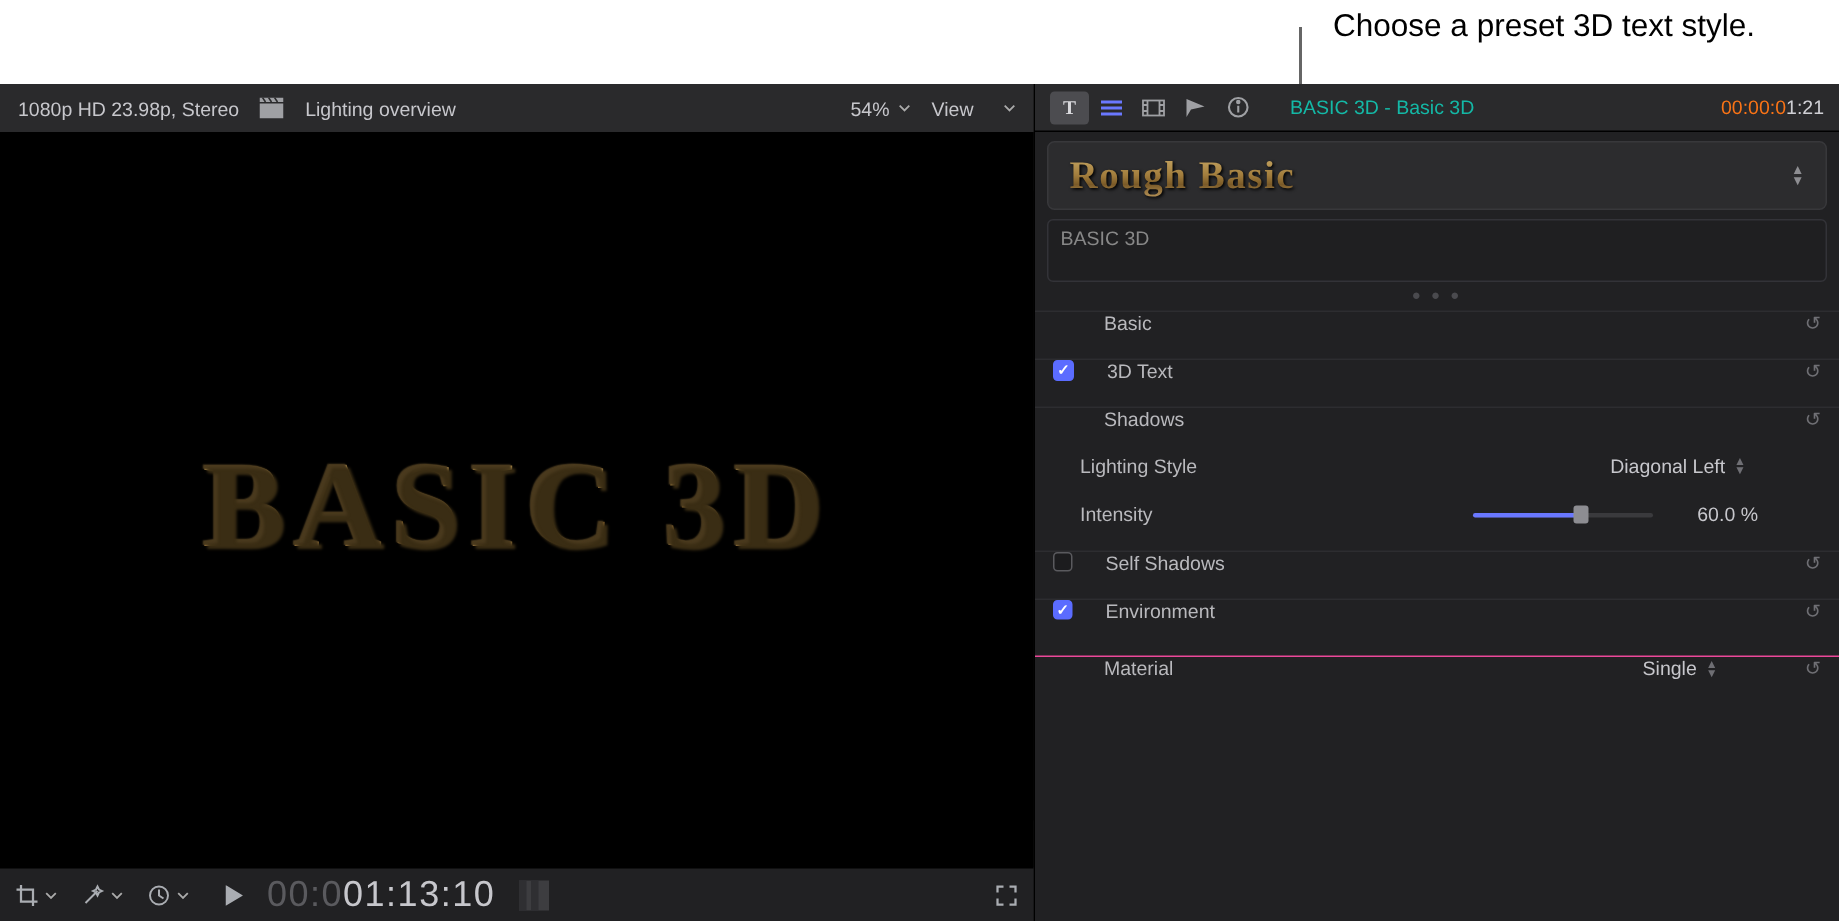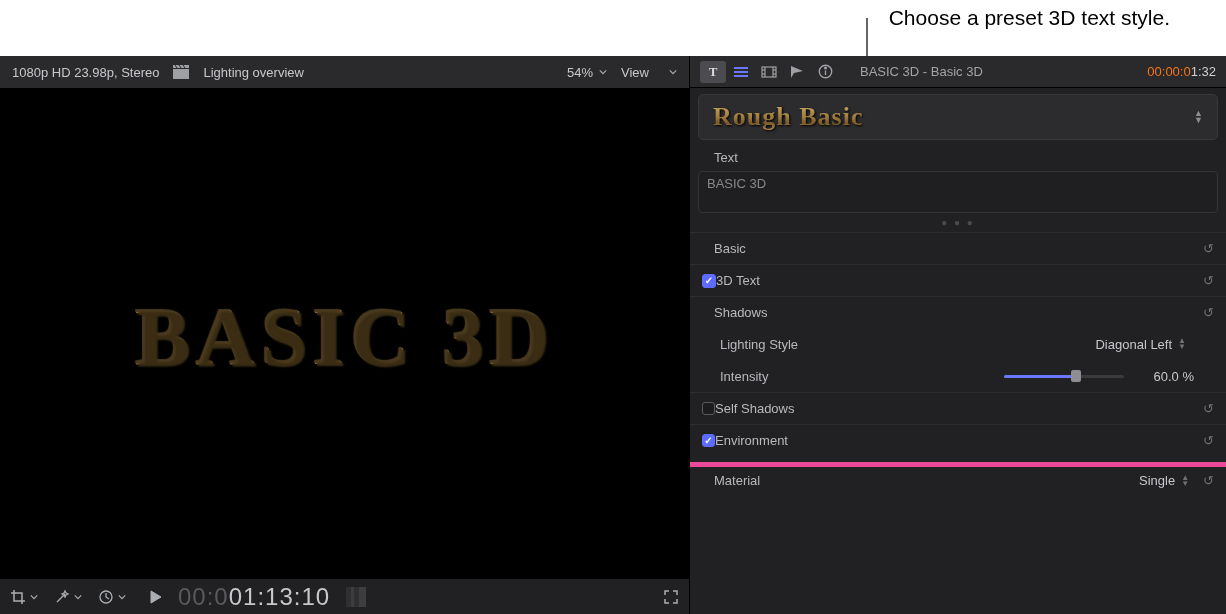--- a/index.html
+++ b/index.html
@@ -35,56 +35,56 @@
   .audio-meter { width:20px; height:20px; background: linear-gradient(0deg,#3d3d40 0,#3d3d40 100%); display:flex; gap:3px; align-items:flex-end;}
   .audio-meter div{ width:5px; height:100%; background:#2f2f32;}
   .expand-icon { margin-left:auto; cursor:pointer;}
 
   
   .inspector { flex: 1; background: #212123; display:flex; flex-direction:column; }
   .insp-header { height: 32px; background:#2a2a2c; display:flex; align-items:center; padding:0 10px; gap:8px; border-bottom:1px solid #000;}
   .insp-tabs { display:flex; gap:2px; }
   .insp-tab { width:26px; height:22px; display:flex; align-items:center; justify-content:center; border-radius:3px; cursor:pointer; color:#9fa0a4;}
   .insp-tab.active { background:#4c4c50; color:#d8d8dc; }
-  .clip-name { margin-left:14px; color:#a3a3a3; font-size:13px; }
+  .clip-name { margin-left:14px; color:#14b8a6; font-size:13px; }
   .insp-time { margin-left:auto; font-family:"Menlo",monospace; font-size:13px; color:#cfcfd4;}
   .insp-time .dim{ color:#f97316;}
 
   .preset-bar { height:46px; margin:6px 8px 4px; background:#2c2c2e; border-radius:5px; display:flex; align-items:center; padding:0 14px; cursor:pointer; position:relative; border:1px solid #38383b;}
   .preset-text { font-family: "Hoefler Text","Georgia",serif; font-size: 26px; font-weight:700; letter-spacing:1px;
      background: linear-gradient(180deg,#cdae6b 0%, #a17c3c 50%, #7a5a28 70%, #b8955a 100%);
      -webkit-background-clip:text; background-clip:text; -webkit-text-fill-color:transparent;
      filter: drop-shadow(1px 1px 1px #000); }
   .preset-chevs { margin-left:auto; color:#8e8e92; display:flex; flex-direction:column; line-height:7px; font-size:9px;}
 
   .sect-label { color:#b9b9bd; font-size:13px; padding: 6px 24px 4px; }
   .text-input { margin:2px 8px 8px; height:42px; background:#1f1f21; border:1px solid #333338; border-radius:4px; padding:4px 8px; color:#888; font-size:13px; }
   .dots { text-align:center; color:#4a4a4e; letter-spacing:2px; font-size:10px; margin-top:-4px; margin-bottom:4px;}
 
-  .row { display:flex; align-items:center; min-height:32px; padding: 0 12px 0 12px; gap:0; border-top:1px solid #2d2d30;}
+  .row { display:flex; align-items:flex-start; min-height:32px; padding: 0 12px 0 12px; gap:22px; border-top:1px solid #2d2d30;}
   .row .indent { width:12px; }
   .row .label { flex:0 0 auto; color:#b9b9bd; font-size:13px; }
   .row .grow { flex:1; }
   .row .reset { color:#6f6f74; cursor:pointer; }
   .row .value { color:#c7c7cc; font-size:13px; display:flex; align-items:center; gap:6px; cursor:pointer;}
   .stepper { color:#6f6f74; display:flex; flex-direction:column; line-height:6px; font-size:8px;}
   .checkbox { width:14px; height:14px; border:1px solid #5a5a5e; border-radius:3px; display:flex; align-items:center; justify-content:center; background:#1c1c1e; cursor:pointer; flex-shrink:0;}
   .checkbox.checked { background:#5b6cff; border-color:#5b6cff;}
   .checkbox.checked::after{ content:"✓"; color:#fff; font-size:10px; font-weight:bold;}
   .checkbox.small { width:13px; height:13px;}
   .clickable-row { cursor:pointer; }
 
   .slider-wrap { display:flex; align-items:center; gap:10px; flex:1;}
   .slider { position:relative; height:14px; width:120px; }
   .slider-track { position:absolute; top:6px; left:0; right:0; height:3px; background:#3a3a3d; border-radius:2px;}
   .slider-fill { position:absolute; top:6px; left:0; height:3px; background:#6a78ff; border-radius:2px;}
   .slider-handle { position:absolute; top:1px; width:10px; height:12px; background:#8d8d92; border-radius:2px; }
 
   .subrow { padding-left: 30px; }
-  .material-row { border-top:5px solid #ec4899; }
+  .material-row { border-top:1px solid #ec4899; }
 
   .facets { display:flex; gap:6px; padding:6px 12px 0; }
   .facet-tab { background:#5b62c4; color:#c6c8f2; font-size:10px; letter-spacing:.5px; padding:4px 8px 20px; border-radius:3px 3px 0 0; cursor:pointer; min-width:70px; text-align:center;}
   
   svg { display:block; }
 </style>
 </head>
 <body>
 
 <div class="callout">
@@ -205,32 +205,31 @@
         </div>
         <div class="insp-tab">
           <svg width="15" height="15" viewBox="0 0 15 15" fill="none" stroke="#9fa0a4" stroke-width="1.4">
               <circle cx="7.5" cy="7.5" r="6.2"></circle>
               <line x1="7.5" y1="6.5" x2="7.5" y2="11"></line>
               <circle cx="7.5" cy="4" r="0.8" fill="#9fa0a4"></circle>
             </svg>
         </div>
       </div>
       <span class="clip-name">BASIC 3D - Basic 3D</span>
-      <span class="insp-time"><span class="dim">00:00:0</span><span>1:32</span></span>
+      <span class="insp-time"><span class="dim">00:00:0</span><span>1:21</span></span>
     </div>
 
     <div class="preset-bar">
       <span class="preset-text">Rough Basic</span>
       <span class="preset-chevs">
           <span>▲</span>
           <span>▼</span>
         </span>
     </div>
 
-    <div class="sect-label">Text</div>
     <div class="text-input">
       <span>BASIC 3D</span>
     </div>
     <div class="dots">● ● ●</div>
 
     <div class="row clickable-row">
       <span class="indent"></span>
       <span class="label">Basic</span>
       <span class="grow"></span>
       <span class="reset">↺</span>

